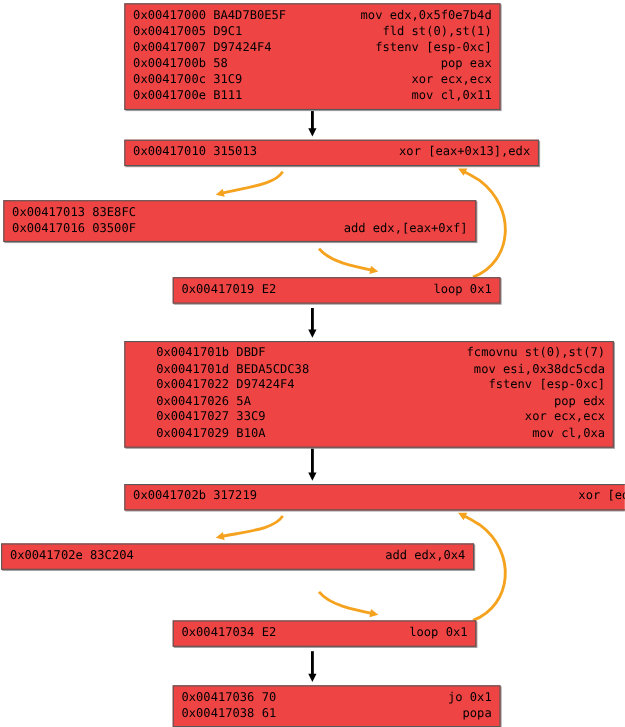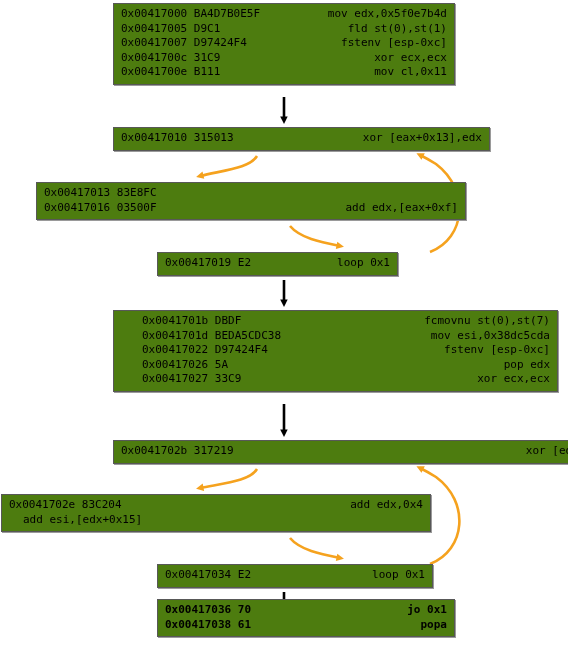--- a/index.html
+++ b/index.html
@@ -24,21 +24,21 @@
     position: absolute;
     left: 0;
     top: 0;
     width: 568px;
     height: 661px;
     pointer-events: none;
   }
   .node {
     position: absolute;
     box-sizing: border-box;
-    background: #4d7c0f;
+    background: #ef4444;
     border: 1px solid #585858;
     box-shadow: 1px 1px 0 0 #9a9a9a;
     padding: 3px 7px 4px 7px;
     z-index: 2;
   }
   .insn {
     display: flex;
     justify-content: space-between;
     align-items: baseline;
     white-space: pre;
@@ -91,47 +91,49 @@
 
     <path d="M430,564 C466,550 470,502 436,477 C428,472 424,470 420,468" stroke="#f5a21e" stroke-width="2.6" fill="none" marker-end="url(#ah-orange)"></path>
 
     <path d="M284,592 L284,616" stroke="#000000" stroke-width="2.6" fill="none" marker-end="url(#ah-black)"></path>
   </svg>
 
 <div class="node" style="left: 113px; top: 3px; width: 342px;">
       <div class="insn"><span class="left"><span class="addr">0x00417000</span> <span class="bytes">BA4D7B0E5F</span></span><span class="right">mov edx,0x5f0e7b4d</span></div>
       <div class="insn"><span class="left"><span class="addr">0x00417005</span> <span class="bytes">D9C1</span></span><span class="right">fld st(0),st(1)</span></div>
       <div class="insn"><span class="left"><span class="addr">0x00417007</span> <span class="bytes">D97424F4</span></span><span class="right">fstenv [esp-0xc]</span></div>
+      <div class="insn"><span class="left"><span class="addr">0x0041700b</span> <span class="bytes">58</span></span><span class="right">pop eax</span></div>
       <div class="insn"><span class="left"><span class="addr">0x0041700c</span> <span class="bytes">31C9</span></span><span class="right">xor ecx,ecx</span></div>
       <div class="insn"><span class="left"><span class="addr">0x0041700e</span> <span class="bytes">B111</span></span><span class="right">mov cl,0x11</span></div>
     </div>
     <div class="node" style="left: 113px; top: 127px; width: 377px;">
       <div class="insn"><span class="left"><span class="addr">0x00417010</span> <span class="bytes">315013</span></span><span class="right">xor [eax+0x13],edx</span></div>
     </div>
-    <div class="node" style="left: 3px; top: 182px; width: 430px; margin-left: 33px;">
+    <div class="node" style="left: 3px; top: 182px; width: 430px;">
       <div class="insn"><span class="left"><span class="addr">0x00417013</span> <span class="bytes">83E8FC</span></span></div>
       <div class="insn"><span class="left"><span class="addr">0x00417016</span> <span class="bytes">03500F</span></span><span class="right">add edx,[eax+0xf]</span></div>
     </div>
-    <div class="node" style="left: 157px; top: 252px; width: 241px;">
+    <div class="node" style="left: 157px; top: 252px; width: 298px;">
       <div class="insn"><span class="left"><span class="addr">0x00417019</span> <span class="bytes">E2</span></span><span class="right">loop 0x1</span></div>
     </div>
     <div class="node" style="left: 113px; top: 310px; width: 445px; padding-left: 28px;">
       <div class="insn"><span class="left"><span class="addr">0x0041701b</span> <span class="bytes">DBDF</span></span><span class="right">fcmovnu st(0),st(7)</span></div>
       <div class="insn"><span class="left"><span class="addr">0x0041701d</span> <span class="bytes">BEDA5CDC38</span></span><span class="right">mov esi,0x38dc5cda</span></div>
       <div class="insn"><span class="left"><span class="addr">0x00417022</span> <span class="bytes">D97424F4</span></span><span class="right">fstenv [esp-0xc]</span></div>
       <div class="insn"><span class="left"><span class="addr">0x00417026</span> <span class="bytes">5A</span></span><span class="right">pop edx</span></div>
       <div class="insn"><span class="left"><span class="addr">0x00417027</span> <span class="bytes">33C9</span></span><span class="right">xor ecx,ecx</span></div>
+      <div class="insn"><span class="left"><span class="addr">0x00417029</span> <span class="bytes">B10A</span></span><span class="right">mov cl,0xa</span></div>
     </div>
     <div class="node" style="left: 113px; top: 440px; width: 540px;">
       <div class="insn"><span class="left"><span class="addr">0x0041702b</span> <span class="bytes">317219</span></span><span class="right">xor [edx+0x19],esi</span></div>
     </div>
     <div class="node" style="left: 1px; top: 494px; width: 430px;">
       <div class="insn"><span class="left"><span class="addr">0x0041702e</span> <span class="bytes">83C204</span></span><span class="right">add edx,0x4</span></div>
-      <div class="insn"><span class="right">add esi,[edx+0x15]</span></div>
+      <div class="insn"></div>
     </div>
     <div class="node" style="left: 157px; top: 564px; width: 276px;">
       <div class="insn"><span class="left"><span class="addr">0x00417034</span> <span class="bytes">E2</span></span><span class="right">loop 0x1</span></div>
     </div>
-    <div class="node" style="left: 157px; top: 599px; width: 298px; font-weight: bold;">
+    <div class="node" style="left: 157px; top: 623px; width: 298px;">
       <div class="insn"><span class="left"><span class="addr">0x00417036</span> <span class="bytes">70</span></span><span class="right">jo 0x1</span></div>
       <div class="insn"><span class="left"><span class="addr">0x00417038</span> <span class="bytes">61</span></span><span class="right">popa</span></div>
     </div>
   </div>
 
 </body></html>

